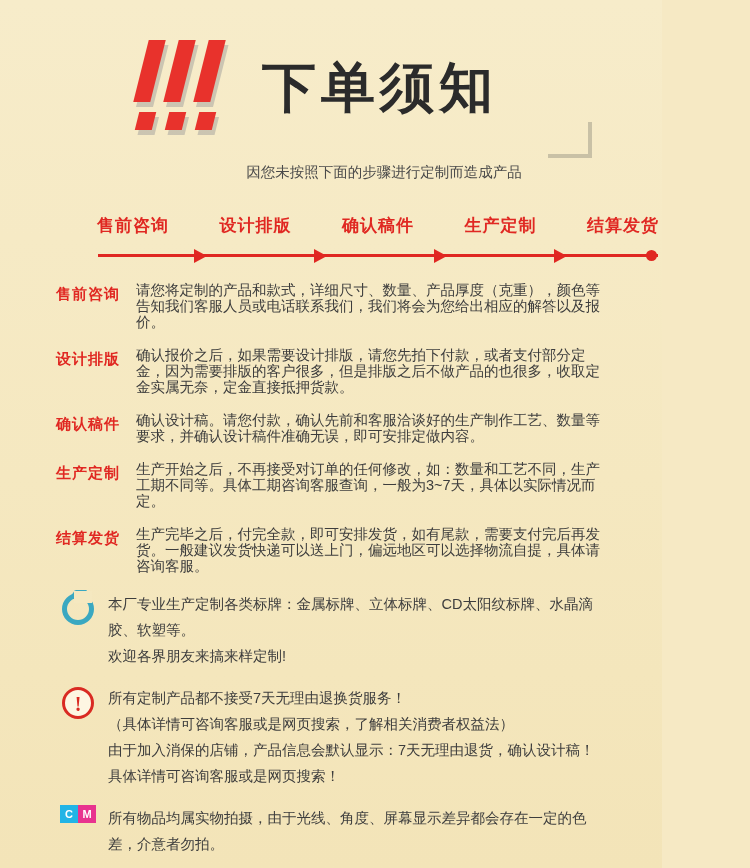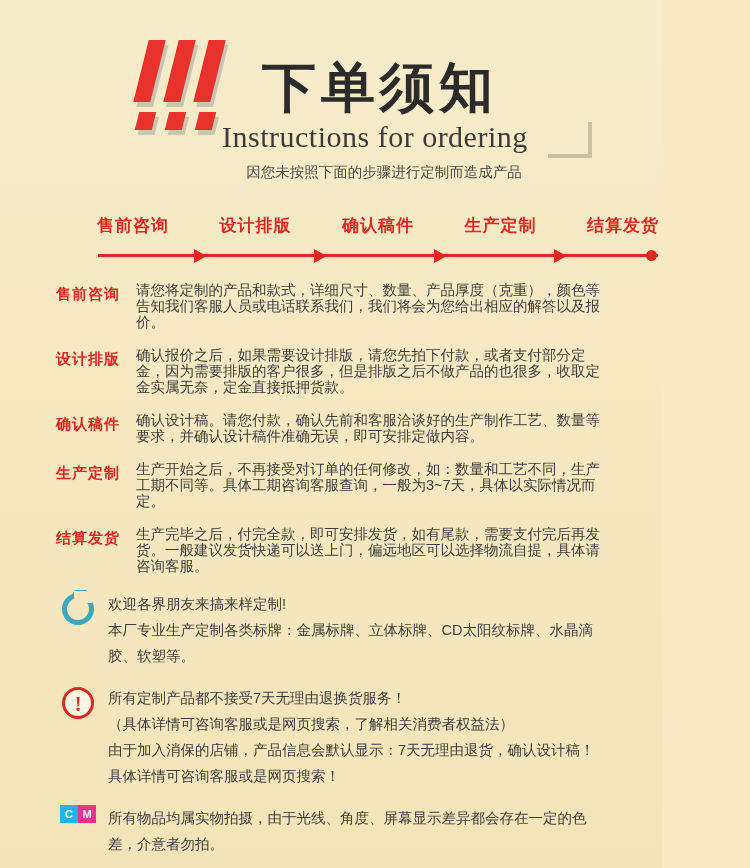--- a/index.html
+++ b/index.html
@@ -267,21 +267,20 @@
     <div class="excl-mark">
       <div class="bar b1"></div>
       <div class="bar b2"></div>
       <div class="bar b3"></div>
       <div class="bar d1"></div>
       <div class="bar d2"></div>
       <div class="bar d3"></div>
     </div>
 
     <div class="title-cn">下单须知</div>
-    <div class="title-en">Instructions for ordering</div>
     <div class="corner"></div>
 
     <div class="subtitle">
       <div>因您未按照下面的步骤进行定制而造成产品</div>
     </div>
   </div>
 
   <div class="steps">
     <div class="step-labels">
       <div class="step-label">售前咨询</div>
@@ -326,22 +325,22 @@
   <div class="notes">
 
     <div class="note">
       <div class="note-icon">
         <div class="ico-recycle">
             <div class="a1"></div>
             <div class="a2"></div>
           </div>
       </div>
       <div class="note-text">
+        <div>本厂专业生产定制各类标牌：金属标牌、立体标牌、CD太阳纹标牌、水晶滴胶、软塑等。</div>
         <div>欢迎各界朋友来搞来样定制!</div>
-        <div>本厂专业生产定制各类标牌：金属标牌、立体标牌、CD太阳纹标牌、水晶滴胶、软塑等。</div>
       </div>
     </div>
 
     <div class="note">
       <div class="note-icon">
         <div class="ico-exclaim">
             <span>!</span>
           </div>
       </div>
       <div class="note-text">

